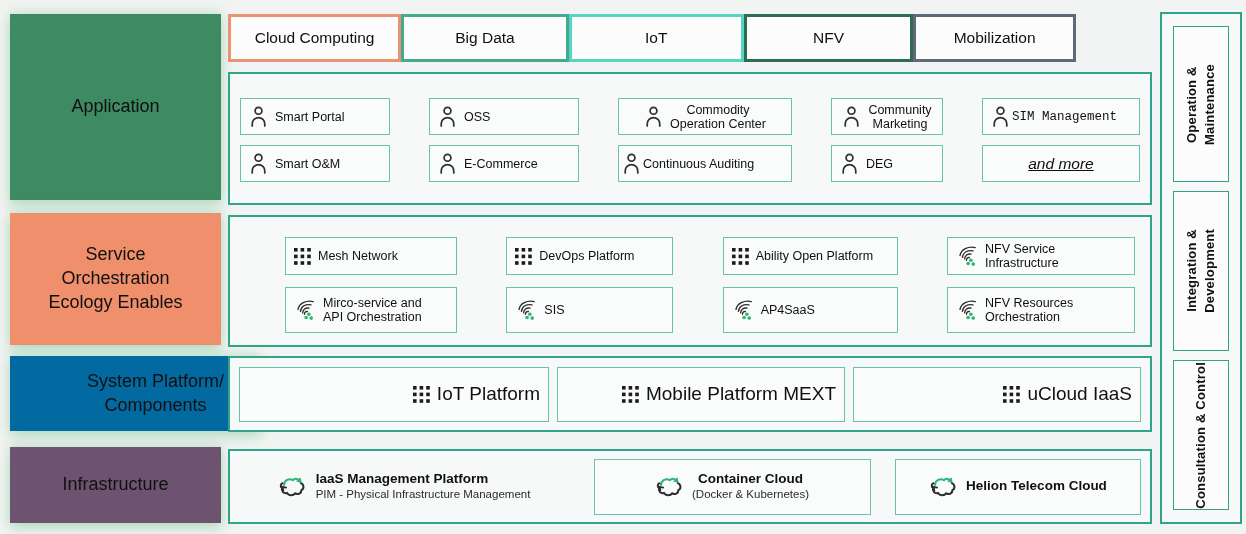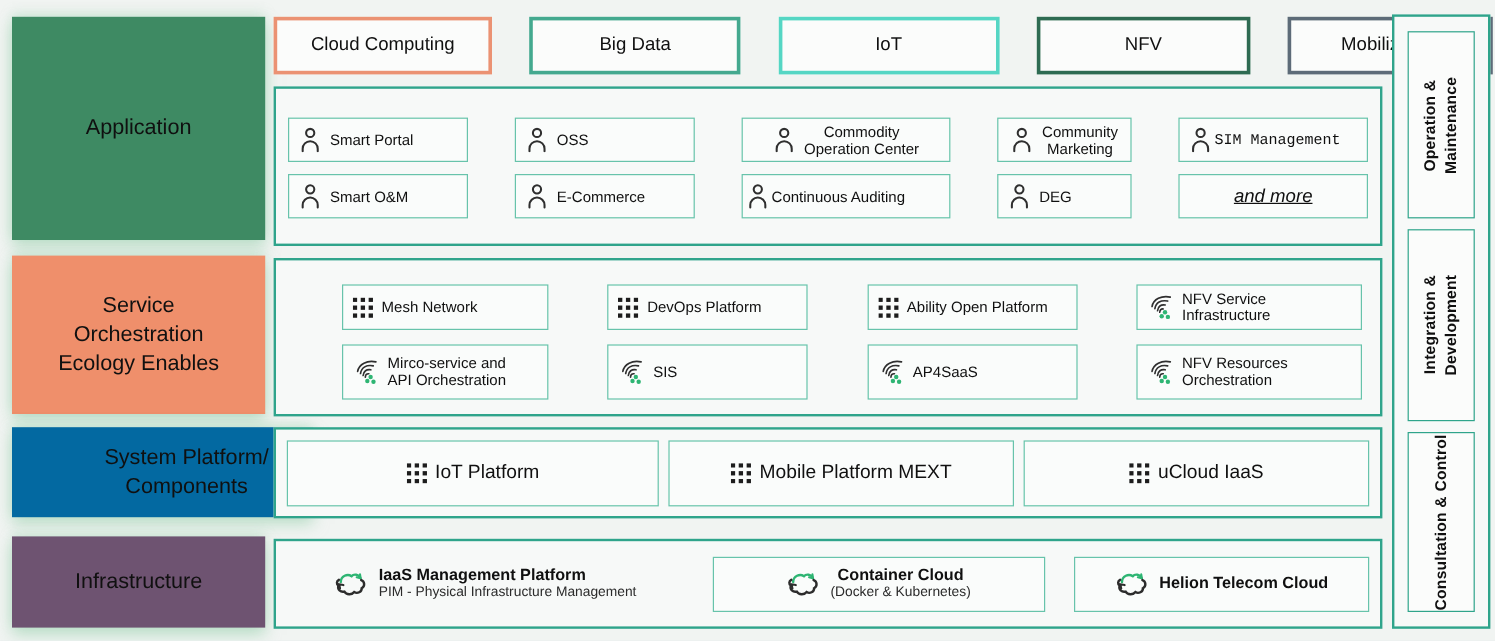--- a/index.html
+++ b/index.html
@@ -7,21 +7,21 @@
     font-family:"Liberation Sans",sans-serif;color:#101010;overflow:hidden;}
   
   .lrow{position:absolute;left:10px;width:211px;display:flex;align-items:center;justify-content:center;
     text-align:center;font-size:18px;line-height:1.32;white-space:pre-line;
     box-shadow:0 6px 12px rgba(151,208,173,.6),0 -3px 9px rgba(151,208,173,.35);}
   #l0{top:14px;height:186px}
   #l1{top:213px;height:132px}
   #l2{top:356px;height:75px}
   #l3{top:447px;height:76px}
   
-  .tech-row{position:absolute;left:228px;top:14px;width:1016px;height:48px;display:flex;justify-content:space-between;}
+  .tech-row{position:absolute;left:228px;top:14px;width:848px;height:48px;display:flex;justify-content:space-between;}
   .tech{box-sizing:border-box;border:3px solid #888;background:#fbfcfb;display:flex;align-items:center;justify-content:center;font-size:15.5px;}
   .tech:nth-child(1){width:182px}.tech:nth-child(2){width:176px}.tech:nth-child(3){width:184px}
   .tech:nth-child(4){width:178px}.tech:nth-child(5){width:171px}
   
   .panel{position:absolute;left:228px;width:924px;box-sizing:border-box;border:2px solid #2fa48b;background:#f7f9f8;}
   #app-panel{top:72px;height:133px;}
   #svc-panel{top:215px;height:132px;padding-left:40px;}
   #sys-panel{top:356px;height:76px;}
   #infra-panel{top:449px;height:75px;}
   
@@ -30,25 +30,25 @@
   .item .lbl{white-space:pre-line;}
   .app-grid{display:grid;grid-template-columns:150px 150px 174px 112px 158px;justify-content:space-between;row-gap:10px;padding:24px 10px 0;}
   .app-grid .item{height:37px;}
   .item.center{justify-content:center;text-align:center;padding:0 4px;}
   .item.more{justify-content:center;font-size:15.5px;font-style:italic;}
   .item.more .lbl{text-decoration:underline;}
   .svc-grid{display:grid;grid-template-columns:172px 167px 175px 188px;justify-content:space-between;row-gap:12px;padding:20px 15px 0;}
   .svc-grid .item{height:38px;}
   .svc-grid .item.r2{height:46px;}
   .sys-row{display:flex;justify-content:space-between;align-items:center;height:100%;padding:0 9px;box-sizing:border-box;}
-  .sys-row .item{height:55px;justify-content:center;font-size:16px;}
+  .sys-row .item{height:55px;justify-content:flex-end;font-size:19px;}
   .sys-row .item:nth-child(1){width:310px}.sys-row .item:nth-child(2){width:288px}.sys-row .item:nth-child(3){width:288px}
   .infra-row{display:flex;justify-content:space-between;align-items:center;height:100%;padding:0 9px;box-sizing:border-box;}
   .iaas-group{width:330px;display:flex;align-items:center;justify-content:center;gap:10px;}
-  .infra-box{box-sizing:border-box;border:1.5px solid #67c3ab;background:#fafcfb;height:46px;display:flex;align-items:center;justify-content:center;gap:9px;}
+  .infra-box{box-sizing:border-box;border:1.5px solid #67c3ab;background:#fafcfb;height:56px;display:flex;align-items:center;justify-content:center;gap:9px;}
   .infra-box.b1{width:277px}.infra-box.b2{width:246px}
   .ttl{font-weight:bold;font-size:13.5px;line-height:1.2;}
   .sub{font-size:11.5px;color:#2b2b2b;line-height:1.25;}
   .tcol{display:flex;flex-direction:column;justify-content:center;text-align:left;}
   .infra-box.b1 .tcol{text-align:center;}
   
   .rail{position:absolute;left:1160px;top:12px;width:82px;height:512px;box-sizing:border-box;border:2px solid #2fa48b;
     background:#f7f9f8;display:flex;flex-direction:column;align-items:center;justify-content:space-between;padding:12px 0;}
   .vbox{box-sizing:border-box;width:56px;border:1.5px solid #2fa48b;background:#fbfcfb;display:flex;align-items:center;justify-content:center;}
   .vbox.v0{height:156px}.vbox.v1{height:160px}.vbox.v2{height:150px}

